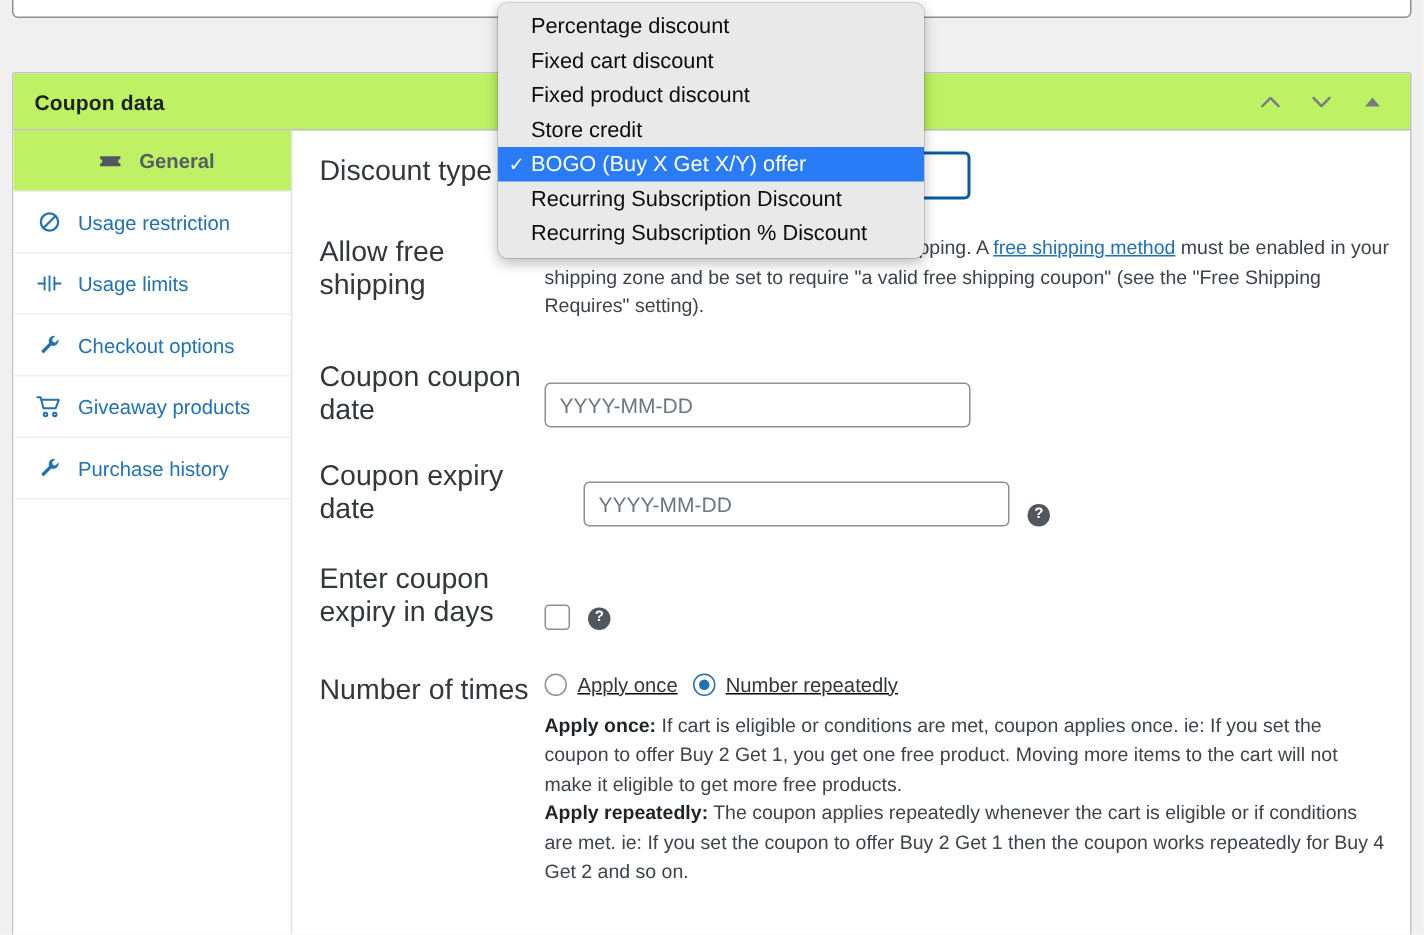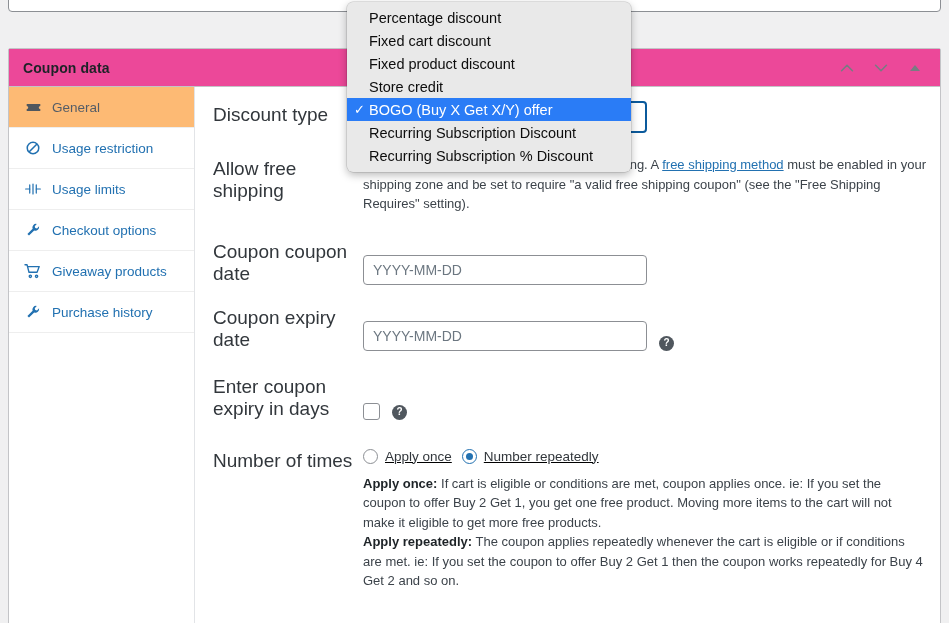--- a/index.html
+++ b/index.html
@@ -29,21 +29,21 @@
     background: #fff;
     border: 1px solid #c3c4c7;
     border-radius: 2px;
   }
   .panel-header {
     position: relative;
     height: 38px;
     border-bottom: 1px solid #c3c4c7;
     display: flex; align-items: center;
     padding: 0 12px 0 14px;
-    background: #ec4899;
+    background: #bef264;
   }
   .panel-title {
     font-size: 14px; font-weight: bold; color: #1d2327;
     letter-spacing: .1px;
   }
   .panel-actions {
     margin-left: auto; display: flex; align-items: center; gap: 8px;
   }
   .icon-btn {
     width: 26px; height: 26px;
@@ -64,21 +64,21 @@
   .nav-item {
     display: flex; align-items: center;
     height: 41px;
     padding: 0 10px 0 14px;
     border-bottom: 1px solid #eeeeee;
     color: #2271b1; font-size: 13.5px;
     cursor: pointer;
     white-space: nowrap;
   }
   .nav-item.active {
-    background: #fdba74; color: #555d66; font-weight: normal;
+    background: #bef264; color: #555d66; font-weight: bold; justify-content: center;
   }
   .nav-ico {
     width: 20px; flex: 0 0 20px;
     display: flex; align-items: center; justify-content: center;
     margin-right: 9px; color: #2271b1;
   }
   .nav-item.active .nav-ico { color: #50575e; }
   .nav-ico svg { display: block; }
 
   .fields {
@@ -168,21 +168,21 @@
     max-width: 565px;
   }
   .desc a { color: #2271b1; text-decoration: underline; }
   .desc b { font-weight: bold; color: #1d2327; }
 
   .stack-label { line-height: 22px; }
 
   
   .dropdown {
     position: absolute;
-    left: 347px; top: 2px;
+    left: 332px; top: 2px;
     width: 284px;
     background: #e9e9e9;
     border-radius: 6px;
     box-shadow: 0 3px 9px rgba(0,0,0,.28), 0 0 0 0.5px rgba(0,0,0,.18);
     padding: 4px 0 5px 0;
     z-index: 50;
   }
   .dd-item {
     height: 23px;
     display: flex; align-items: center;
@@ -316,21 +316,21 @@
           </div>
         </div>
 
         <div class="field-row" style="margin-bottom:19px;">
           <div class="field-label">Coupon coupon date</div>
           <div class="field-ctl inline">
             <input class="txt-input" type="text" value="" placeholder="YYYY-MM-DD" style="">
           </div>
         </div>
 
-        <div class="field-row" style="margin-bottom:22px;">
+        <div class="field-row" style="margin-bottom:22px;gap:26px;">
           <div class="field-label">Coupon expiry date</div>
           <div class="field-ctl inline">
             <input class="txt-input" type="text" value="" placeholder="YYYY-MM-DD" style="">
             <span class="helpbox">
                 <span class="tip">?</span>
               </span>
           </div>
         </div>
 
         <div class="field-row" style="margin-bottom:27px;">

